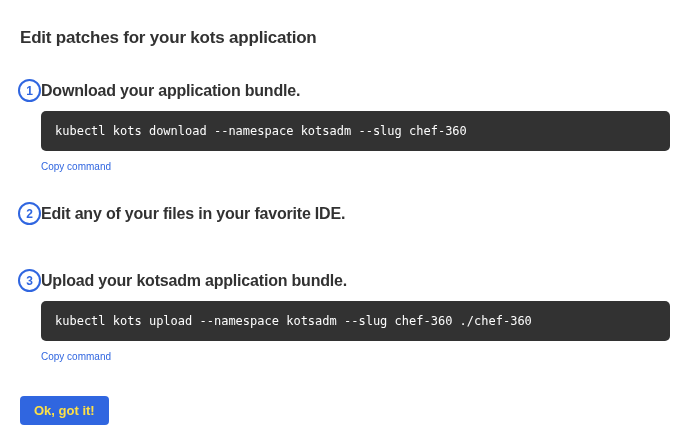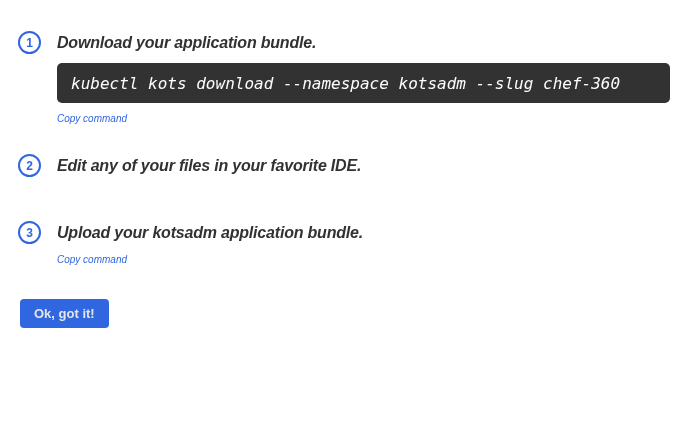--- a/index.html
+++ b/index.html
@@ -42,76 +42,76 @@
     color: #3066e0;
     font-size: 12px;
     font-weight: bold;
     display: flex;
     align-items: center;
     justify-content: center;
     flex-shrink: 0;
     background: #ffffff;
   }
   .step-content {
-    margin-left: 16px;
+    margin-left: 0;
     flex: 1;
     min-width: 0;
-    font-style: italic;
   }
   .step-heading {
     font-size: 16px;
     line-height: 23px;
     font-weight: bold;
     color: #323232;
     letter-spacing: -0.2px;
   }
   .code-block {
     margin-top: 9px;
     background: #323232;
     border-radius: 5px;
     height: 40px;
     display: flex;
     align-items: center;
     padding: 0 14px;
     box-sizing: border-box;
   }
   .code-text {
     font-family: "DejaVu Sans Mono", "Liberation Mono", monospace;
-    font-size: 16px;
+    font-size: 12px;
     color: #fdfdfd;
     white-space: pre;
   }
   .copy-link {
     display: inline-block;
     margin-top: 10px;
     font-size: 10px;
     color: #3066e0;
     text-decoration: none;
     cursor: pointer;
   }
   .ok-button {
     display: inline-block;
     margin: 32px 0 0 20px;
     background: #3066e0;
-    color: #e5e5e5;
+    color: #fde047;
     font-family: "Liberation Sans", sans-serif;
     font-size: 13px;
     font-weight: bold;
     border: none;
     border-radius: 4px;
     height: 29px;
     padding: 0 14px;
     cursor: pointer;
   }
 </style>
 </head>
 <body>
 
 <div class="panel">
 
+  <h1 class="page-title">Edit patches for your kots application</h1>
 
   
   <div class="step step-1">
     <div class="step-badge">
       <span>1</span>
     </div>
     <div class="step-content">
       <div class="step-heading">Download your application bundle.</div>
       <div class="code-block">
         <span class="code-text">kubectl kots download --namespace kotsadm --slug chef-360</span>
@@ -130,19 +130,22 @@
     </div>
   </div>
 
   
   <div class="step step-3">
     <div class="step-badge">
       <span>3</span>
     </div>
     <div class="step-content">
       <div class="step-heading">Upload your kotsadm application bundle.</div>
+      <div class="code-block">
+        <span class="code-text">kubectl kots upload --namespace kotsadm --slug chef-360 ./chef-360</span>
+      </div>
       <a class="copy-link">Copy command</a>
     </div>
   </div>
 
   <button class="ok-button">Ok, got it!</button>
 
 </div>
 
 </body></html>

